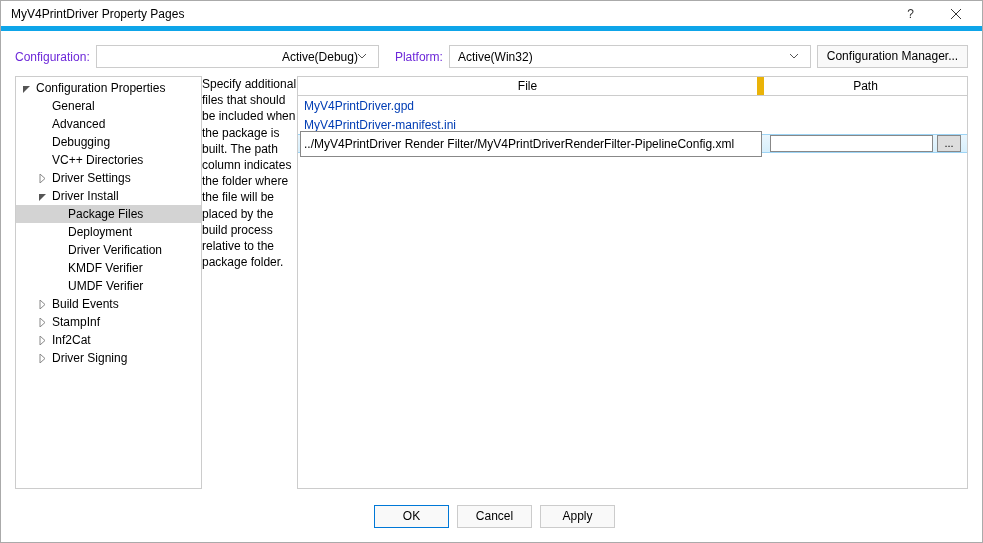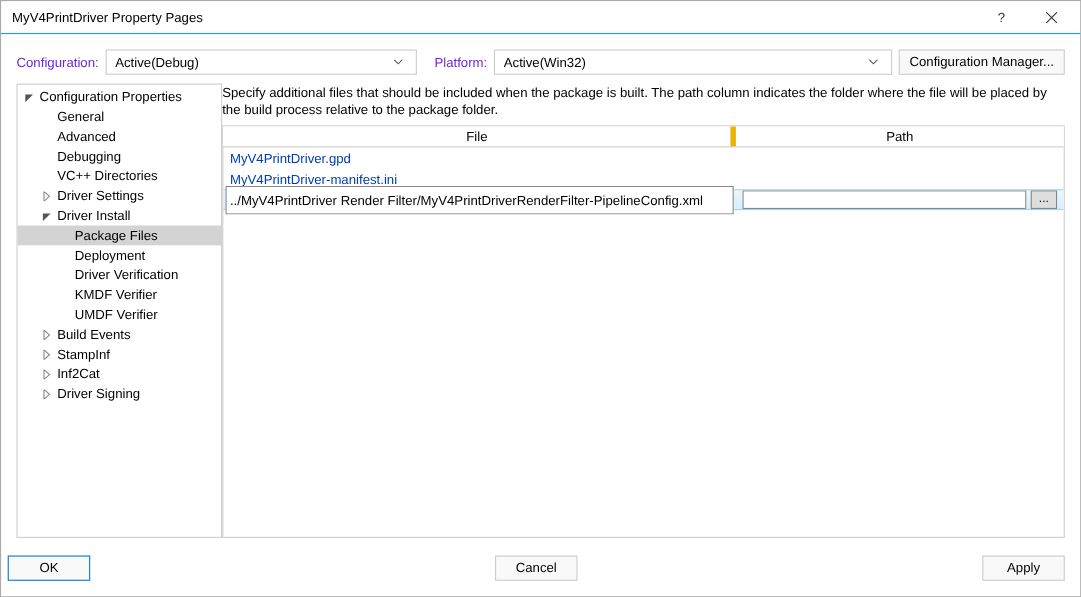--- a/index.html
+++ b/index.html
@@ -1,54 +1,54 @@
 <!DOCTYPE html>
 <html><head>
 <meta charset="utf-8">
 <style>
   * { box-sizing: border-box; font-family: "Segoe UI", Tahoma, sans-serif; font-size: 12px; }
   body { margin: 0; padding: 0; background: #fff; }
   .window { width: 983px; height: 543px; border: 1px solid #aaa; display: flex; flex-direction: column; background: #fff; }
-  .titlebar { height: 30px; display: flex; align-items: center; padding: 0 4px 0 10px; border-bottom: 1px solid #0ea5e9; }
+  .titlebar { height: 30px; display: flex; align-items: center; padding: 0 4px 0 10px; border-bottom: 5px solid #0ea5e9; }
   .titlebar .title { flex: 1; }
   .titlebar .tb-btn { width: 45px; height: 29px; display: flex; align-items: center; justify-content: center; color: #333; }
   .configbar { padding: 14px 14px 8px 14px; display: flex; align-items: center; gap: 6px; }
   .lbl { color: #6d28d9; }
   .combo { border: 1px solid #ccc; height: 23px; display: flex; align-items: center; padding: 0 4px 0 8px; background: #fff; }
   .combo .txt { flex: 1; }
   .chev { width: 16px; text-align: center; color: #555; }
-  .cfg-combo { width: 294px; }
+  .cfg-combo { width: 294px; text-align: right; }
   .plat-combo { width: 376px; }
   .cfg-mgr { border: 1px solid #ccc; height: 23px; width: 157px; text-align: center; line-height: 21px; background: #f9f9f9; }
   .body { flex: 1; display: flex; padding: 0 14px 6px 14px; min-height: 0; }
   .treepanel { width: 187px; border: 1px solid #ccc; overflow: auto; padding: 2px 0; }
   .tree-item { display: flex; align-items: center; height: 18px; padding-right: 4px; cursor: default; }
   .tree-item.selected { background: #d3d3d3; }
   .tree-ind { display: inline-block; }
   .tree-exp { width: 14px; text-align: center; color: #555; flex-shrink: 0; }
   .tree-label { white-space: nowrap; }
-  .main { flex: 1; display: flex; flex-direction: column; min-width: 0; }
+  .main { flex: 1; display: flex; flex-direction: row; min-width: 0; }
   .desc { color: #000; margin-bottom: 6px; line-height: 1.35; }
   .gridwrap { flex: 1; border: 1px solid #ccc; display: flex; flex-direction: column; min-height: 0; }
   .gridhdr { display: flex; border-bottom: 1px solid #ccc; background: #fff; }
-  .gh { text-align: center; padding: 2px 0; border-right: 5px solid #eab308; }
+  .gh { text-align: center; padding: 2px 0; border-right: 7px solid #eab308; }
   .gh:last-child { border-right: none; }
   .gh-file { flex: 0 0 466px; }
   .gh-path { flex: 1; }
   .gridbody { flex: 1; overflow: auto; }
   .row { display: flex; align-items: center; height: 19px; }
   .row .cfile { flex: 0 0 466px; padding: 0 6px; overflow: hidden; white-space: nowrap; }
   .row .cpath { flex: 1; padding: 0 6px; overflow: hidden; white-space: nowrap; display: flex; align-items: center; gap: 4px; }
   .row.link { color: #003db4; }
   .row.editing { background: linear-gradient(#eaf6fd,#d7effc); border-top:1px solid #9dd4f5; border-bottom:1px solid #9dd4f5; }
   .row.editing .cfile { padding: 0 2px; }
   .edit-in { width: 100%; height: 26px; border: 1px solid #888; background: #fff; padding: 0 3px; outline: none; font: inherit; }
   .path-in { flex:1; height: 17px; border: 1px solid #888; background: #fff; padding: 0 3px; outline:none; font:inherit; }
   .browse-btn { width: 24px; height: 17px; border: 1px solid #888; background: #ddd; text-align: center; line-height: 15px; font-size:11px; }
-  .footer { padding: 10px 14px 14px 6px; display: flex; justify-content: space-between; gap: 8px; }
+  .footer { padding: 10px 14px 14px 20px; display: flex; justify-content: center; gap: 8px; }
   .btn { width: 75px; height: 23px; border: 1px solid #ccc; text-align: center; line-height: 21px; background: #f9f9f9; }
   .btn.primary { border-color: #0078d7; }
   svg { display: block; }
 </style>
 </head>
 <body>
 
 <div class="window">
 
   <div class="titlebar">

